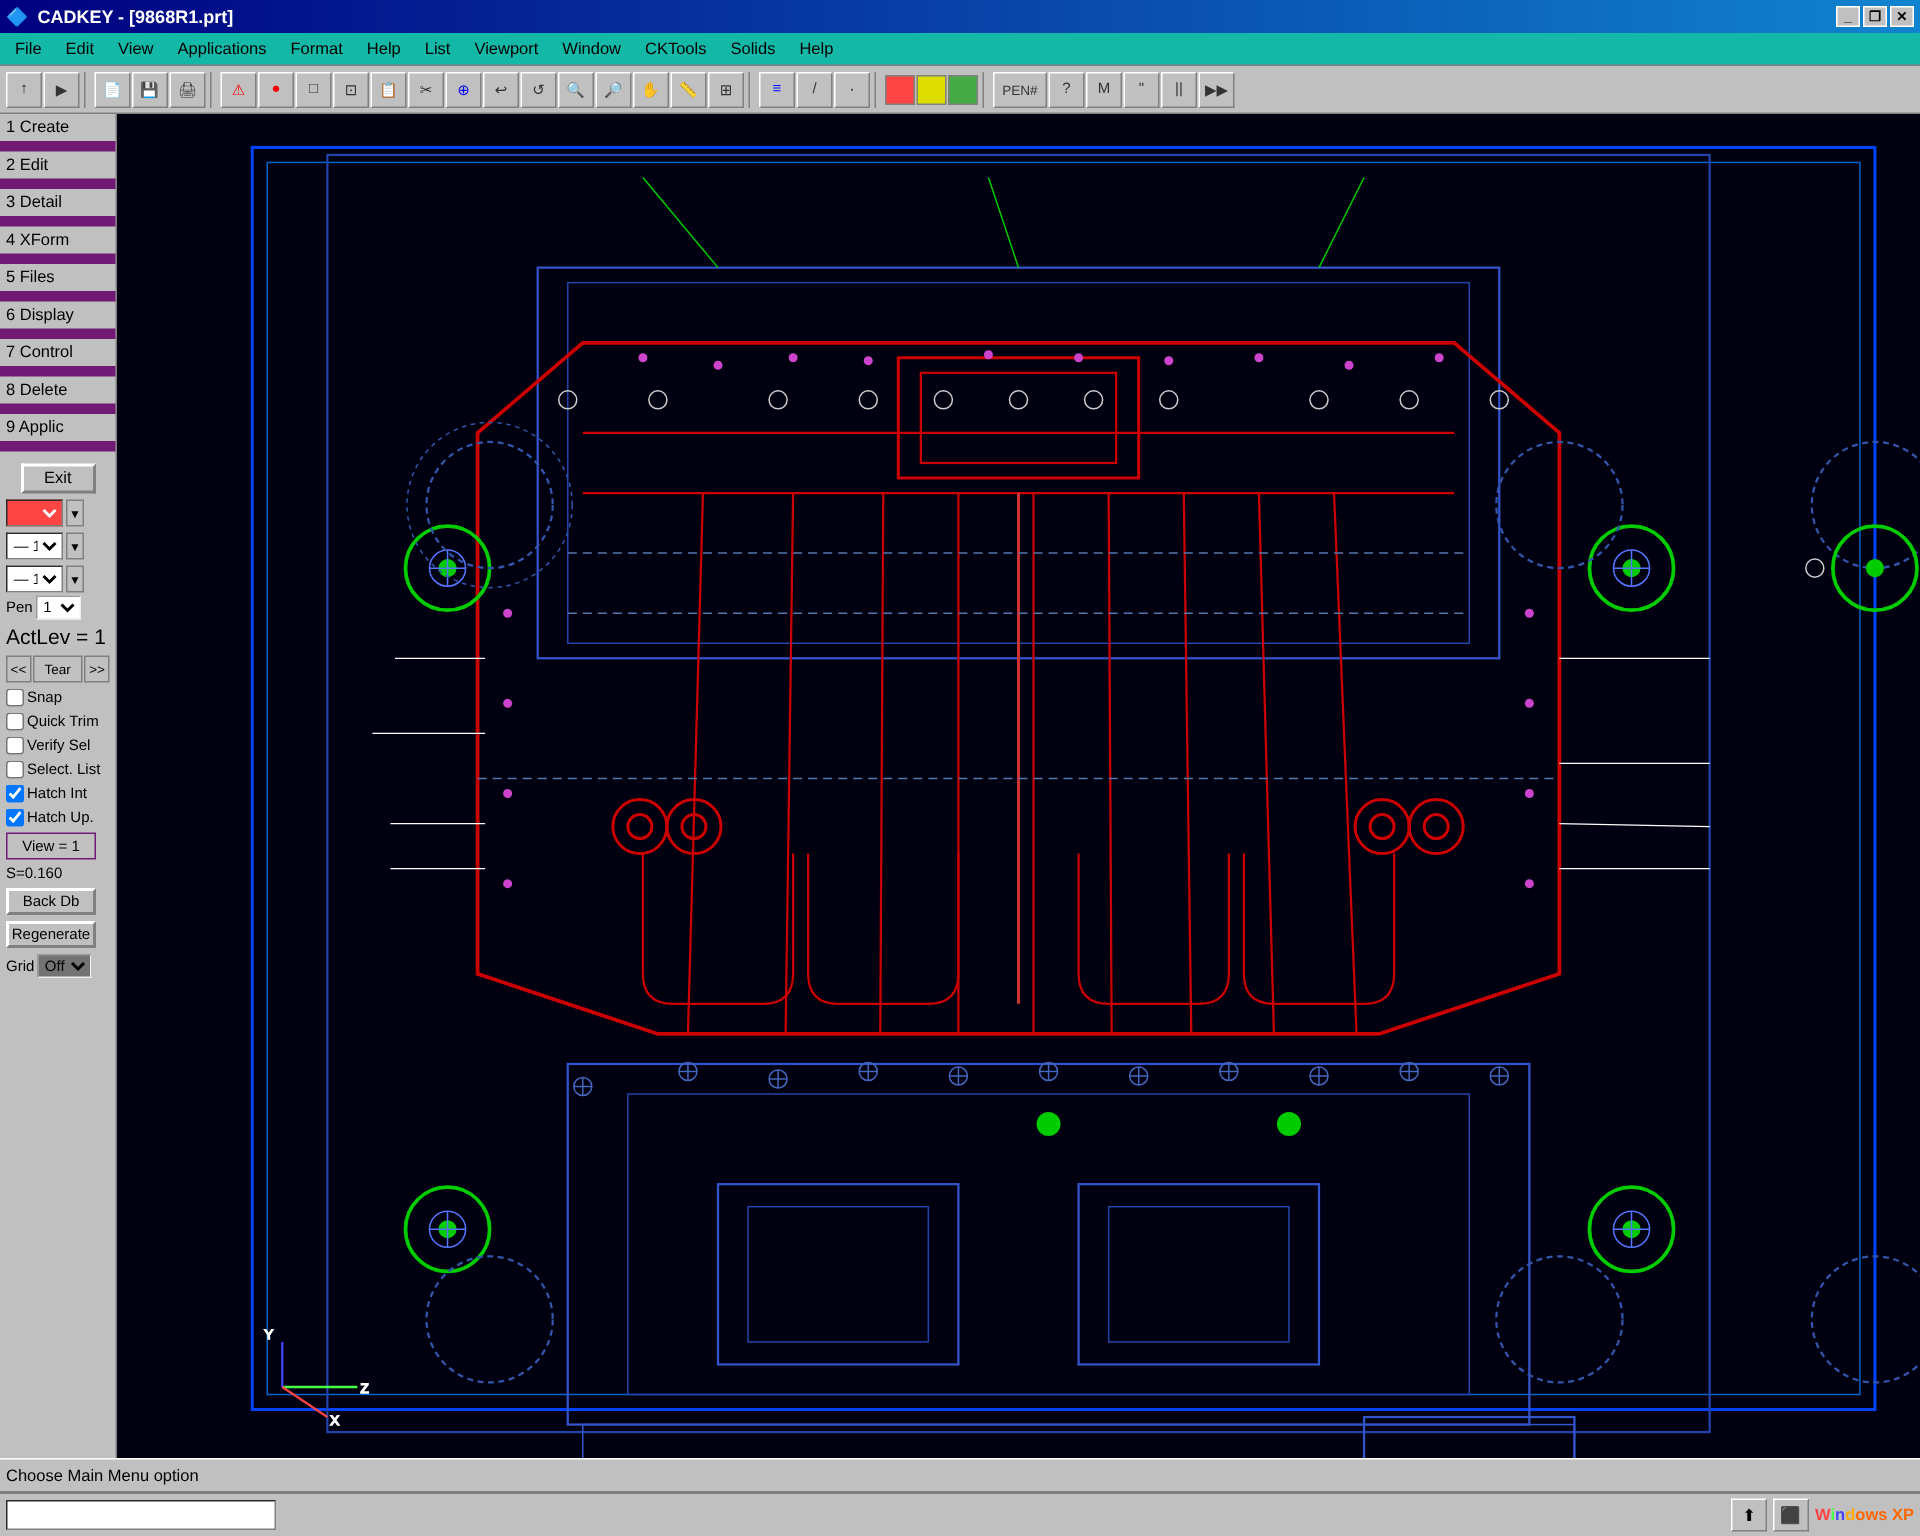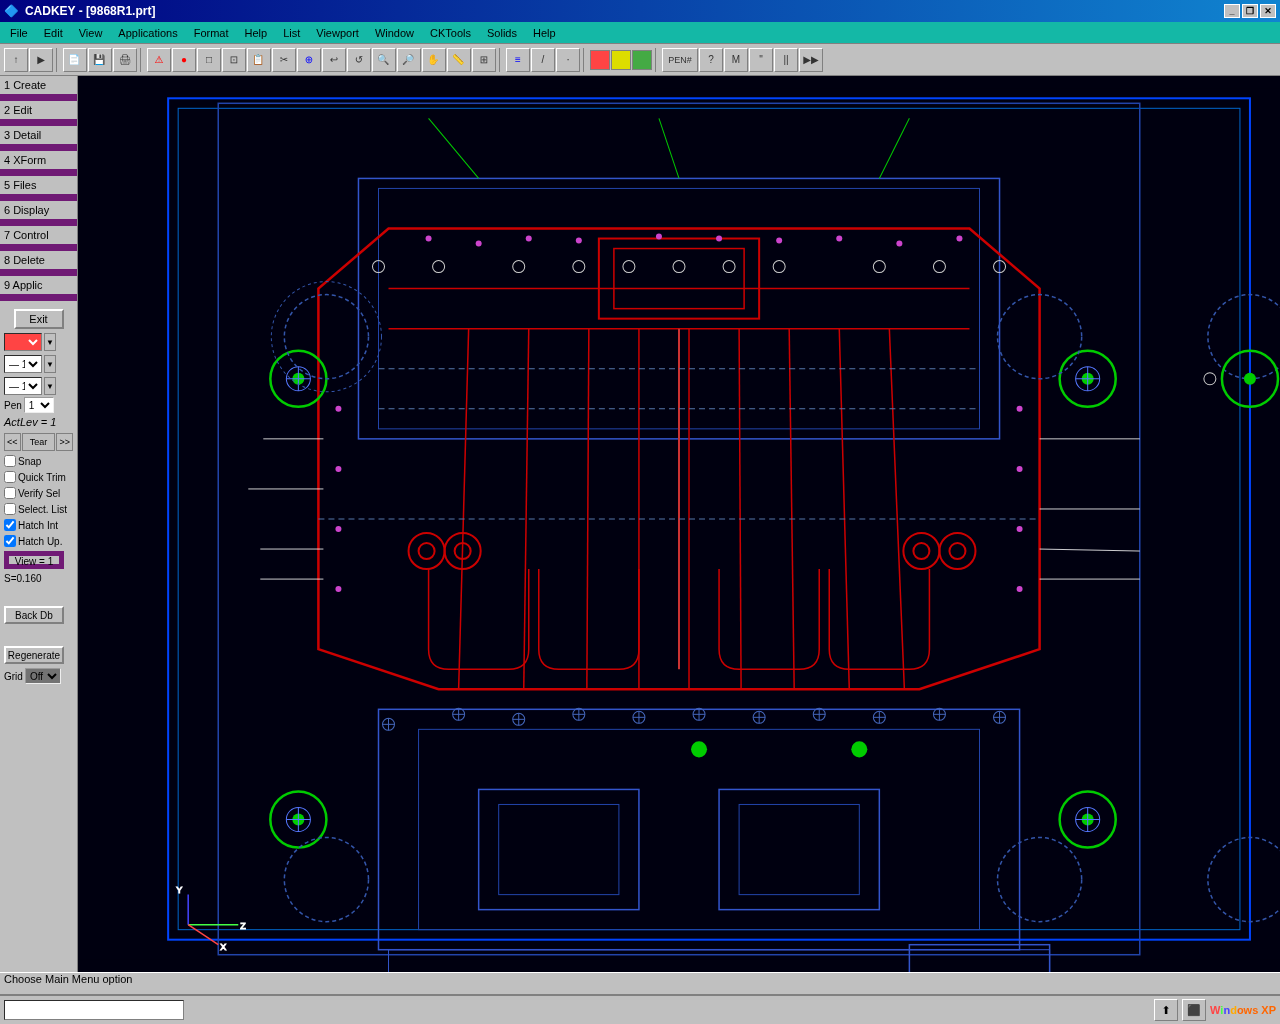--- a/index.html
+++ b/index.html
@@ -74,56 +74,56 @@
       height: 18px; width: 38px;
     }
     .ctrl-arrow {
       width: 12px; height: 18px; background: #c0c0c0;
       border: 1px solid #808080; font-size: 8px; cursor: pointer;
       display: flex; align-items: center; justify-content: center;
     }
     .pen-row { display: flex; align-items: center; gap: 2px; }
     .pen-label { font-size: 10px; }
     .pen-select { width: 30px; height: 16px; font-size: 10px; background: white; border: 1px inset; }
-    .actlev { font-size: 11px; padding: 1px 0; font-style: italic; }
+    .actlev { font-size: 14px; padding: 1px 0; }
     .tear-row { display: flex; gap: 1px; margin-top: 2px; }
     .tear-btn { 
       height: 18px; background: #c0c0c0; border: 1px solid #808080; 
       font-size: 9px; cursor: pointer; padding: 0 2px;
     }
     .tear-main { flex: 1; text-align: center; }
 
     .checkbox-row { display: flex; align-items: center; gap: 2px; margin-top: 2px; }
     .checkbox-row input { width: 12px; height: 12px; }
     .checkbox-row label { font-size: 10px; }
 
     .view-btn {
       width: 60px; height: 18px; background: #c0c0c0;
-      border: 5px solid #701a75; font-size: 10px; cursor: pointer;
+      border: 1px solid #701a75; font-size: 10px; cursor: pointer;
       text-align: center; margin-top: 2px;
     }
     .scale-label { font-size: 10px; margin-top: 2px; }
     .back-btn, .regen-btn {
       width: 60px; height: 18px; background: #c0c0c0;
       border: 2px solid; border-color: #fff #808080 #808080 #fff;
-      font-size: 10px; cursor: pointer; text-align: center; margin-top: 20px;
+      font-size: 10px; cursor: pointer; text-align: center; margin-top: 2px;
     }
     .grid-row { display: flex; align-items: center; gap: 2px; margin-top: 2px; }
     .grid-label { font-size: 10px; }
     .grid-select { width: 36px; height: 16px; font-size: 10px; background: #737373; border: 1px inset; }
 
     
     #viewport {
       flex: 1; background: #000010; position: relative; overflow: hidden;
     }
 
     
     #statusbar {
       width: 100%; height: 22px; background: #c0c0c0;
-      display: flex; padding: 0 4px;
+      display: flex; align-items: center; padding: 0 4px;
       border-top: 1px solid #fff; font-size: 11px;
     }
     #statustext { flex: 1; }
 
     
     #bottombar {
       width: 100%; height: 30px; background: #c0c0c0;
       display: flex; align-items: center; padding: 0 4px; gap: 4px;
       border-top: 2px solid #808080;
     }

